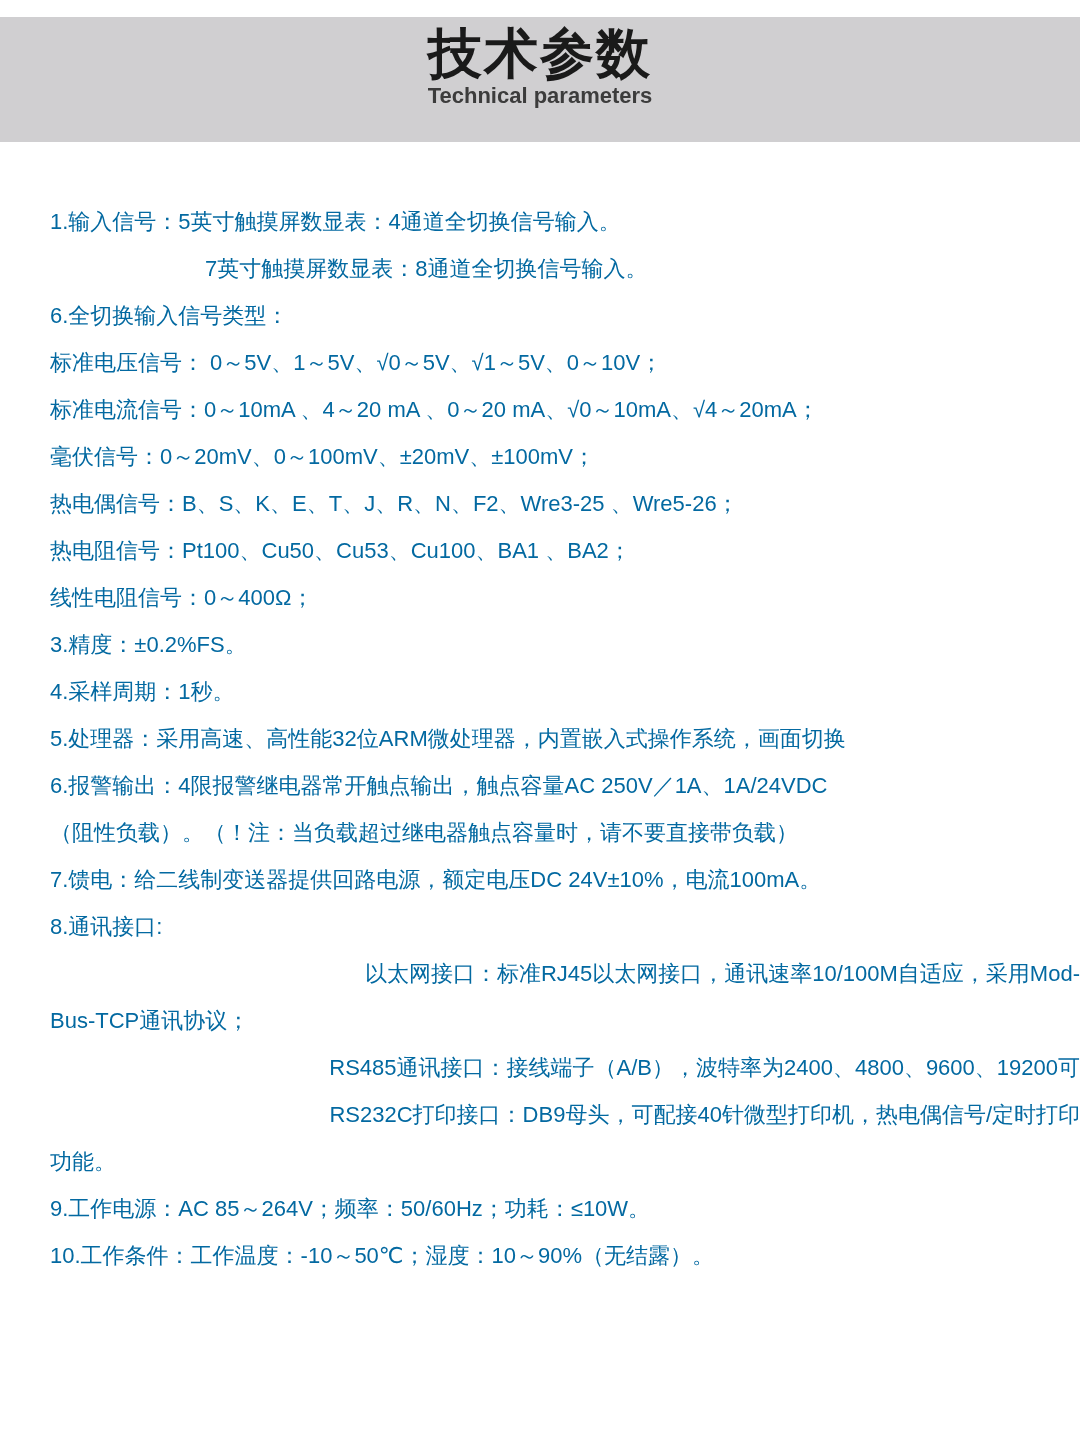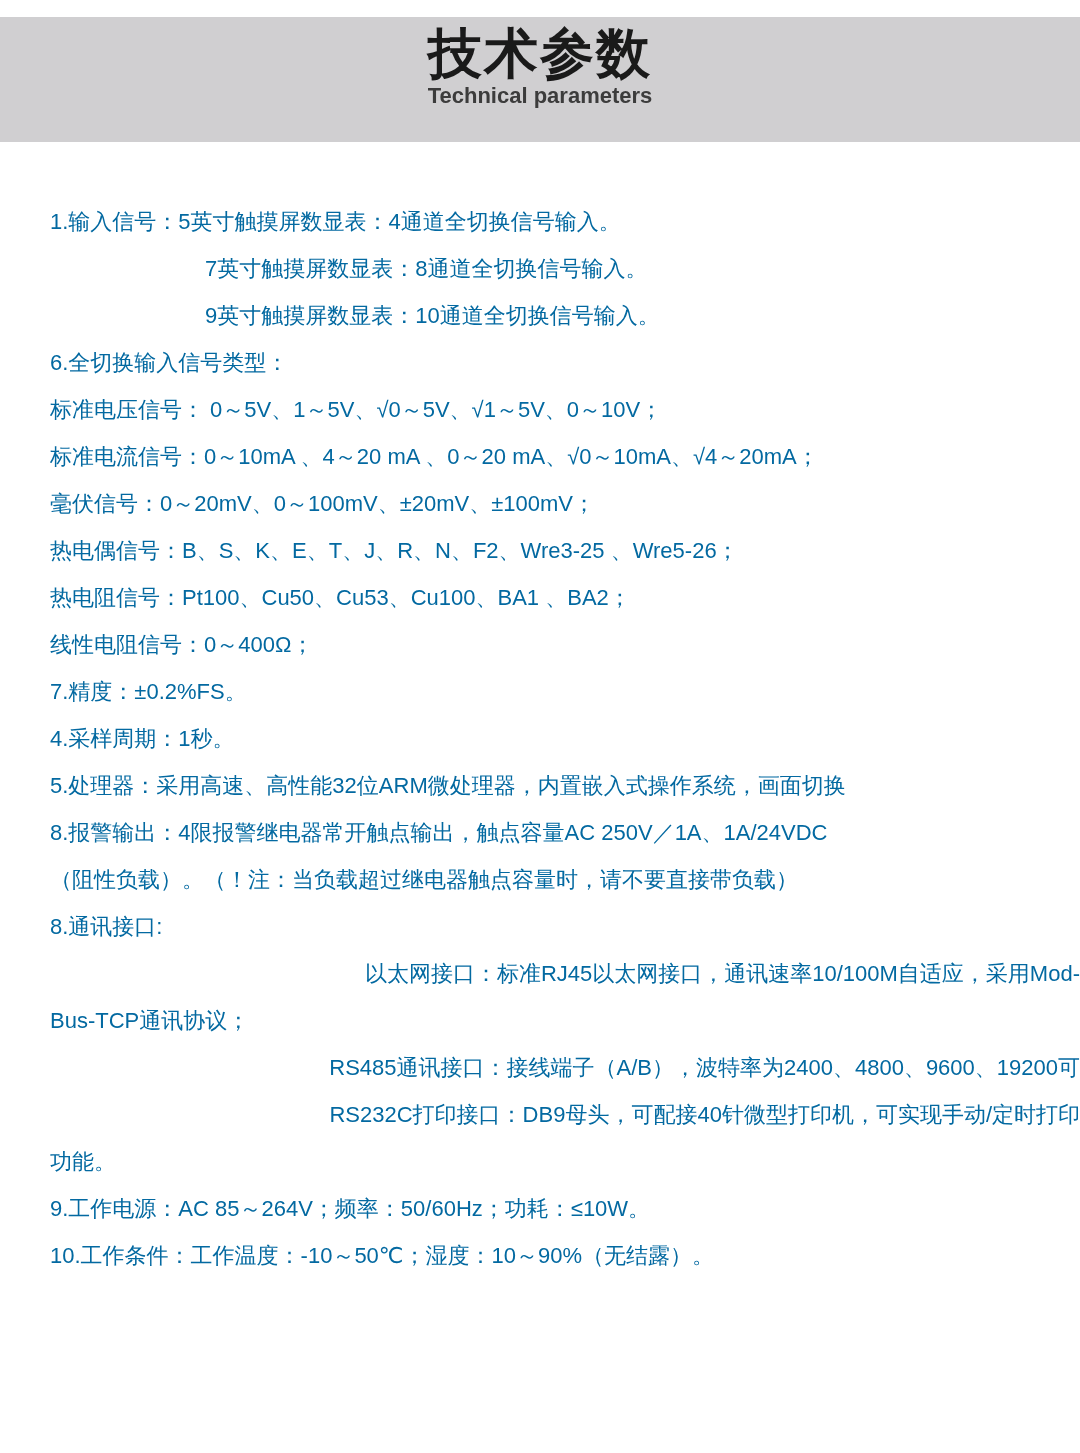--- a/index.html
+++ b/index.html
@@ -67,35 +67,35 @@
 <body>
 
 <div class="page">
   <div class="header-band" style="background: rgb(208, 207, 209);">
     <h1 class="header-title">技术参数</h1>
     <div class="header-subtitle">Technical parameters</div>
   </div>
   <div class="spec-list">
       <div class="spec-line">1.输入信号：5英寸触摸屏数显表：4通道全切换信号输入。</div>
       <div class="spec-line indent-2">7英寸触摸屏数显表：8通道全切换信号输入。</div>
-      <div class="spec-line indent-2">9英寸触摸屏数显表：10通道全切换信号输入。</div>
       <div class="spec-line">6.全切换输入信号类型：</div>
       <div class="spec-line">标准电压信号： 0～5V、1～5V、√0～5V、√1～5V、0～10V；</div>
       <div class="spec-line">标准电流信号：0～10mA 、4～20 mA 、0～20 mA、√0～10mA、√4～20mA；</div>
       <div class="spec-line">毫伏信号：0～20mV、0～100mV、±20mV、±100mV；</div>
       <div class="spec-line">热电偶信号：B、S、K、E、T、J、R、N、F2、Wre3-25 、Wre5-26；</div>
       <div class="spec-line">热电阻信号：Pt100、Cu50、Cu53、Cu100、BA1 、BA2；</div>
       <div class="spec-line">线性电阻信号：0～400Ω；</div>
-      <div class="spec-line">7.精度：±0.2%FS。</div>
+      <div class="spec-line">3.精度：±0.2%FS。</div>
       <div class="spec-line">4.采样周期：1秒。</div>
       <div class="spec-line">5.处理器：采用高速、高性能32位ARM微处理器，内置嵌入式操作系统，画面切换</div>
-      <div class="spec-line">8.报警输出：4限报警继电器常开触点输出，触点容量AC 250V／1A、1A/24VDC</div>
+      <div class="spec-line">6.报警输出：4限报警继电器常开触点输出，触点容量AC 250V／1A、1A/24VDC</div>
       <div class="spec-line">（阻性负载）。（！注：当负载超过继电器触点容量时，请不要直接带负载）</div>
+      <div class="spec-line">7.馈电：给二线制变送器提供回路电源，额定电压DC 24V±10%，电流100mA。</div>
       <div class="spec-line">8.通讯接口:</div>
       <div class="spec-line indent-1">以太网接口：标准RJ45以太网接口，通讯速率10/100M自适应，采用Mod-</div>
       <div class="spec-line">Bus-TCP通讯协议；</div>
       <div class="spec-line indent-1">RS485通讯接口：接线端子（A/B），波特率为2400、4800、9600、19200可</div>
-      <div class="spec-line indent-1">RS232C打印接口：DB9母头，可配接40针微型打印机，可实现手动/定时打印</div>
+      <div class="spec-line indent-1">RS232C打印接口：DB9母头，可配接40针微型打印机，热电偶信号/定时打印</div>
       <div class="spec-line">功能。</div>
       <div class="spec-line">9.工作电源：AC 85～264V；频率：50/60Hz；功耗：≤10W。</div>
       <div class="spec-line">10.工作条件：工作温度：-10～50℃；湿度：10～90%（无结露）。</div>
     </div>
 </div>
 
 </body></html>

